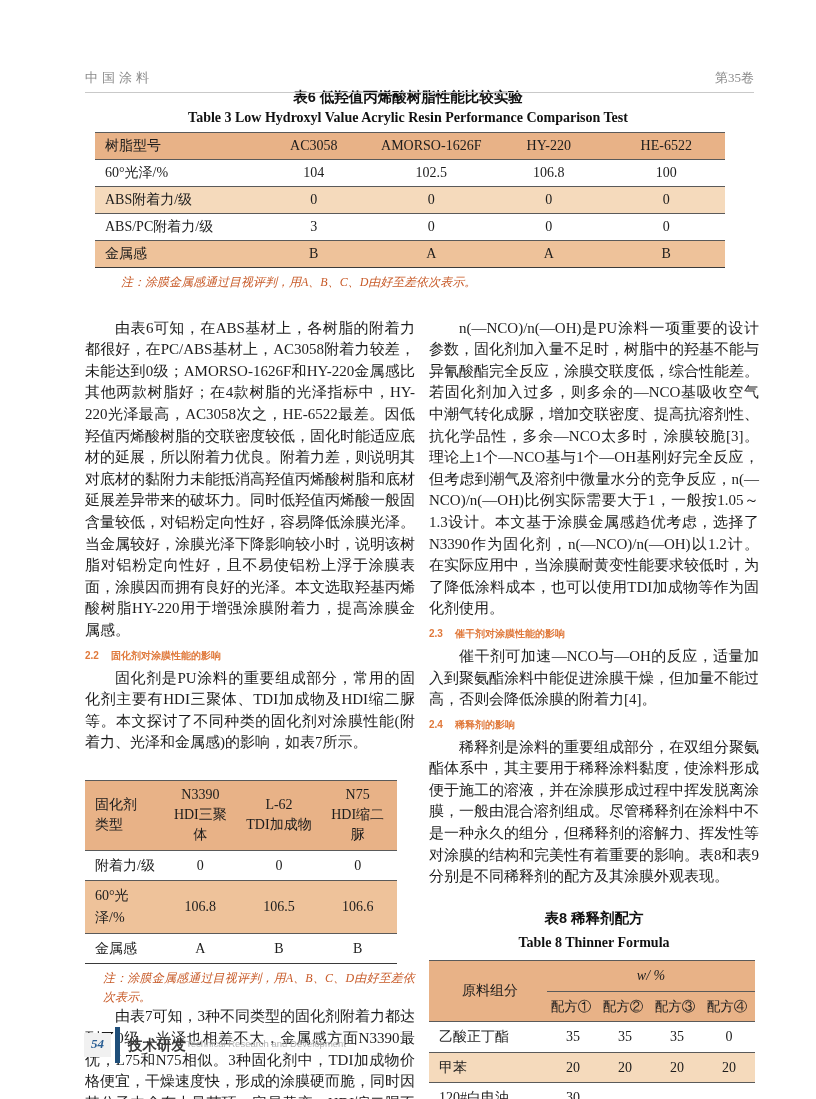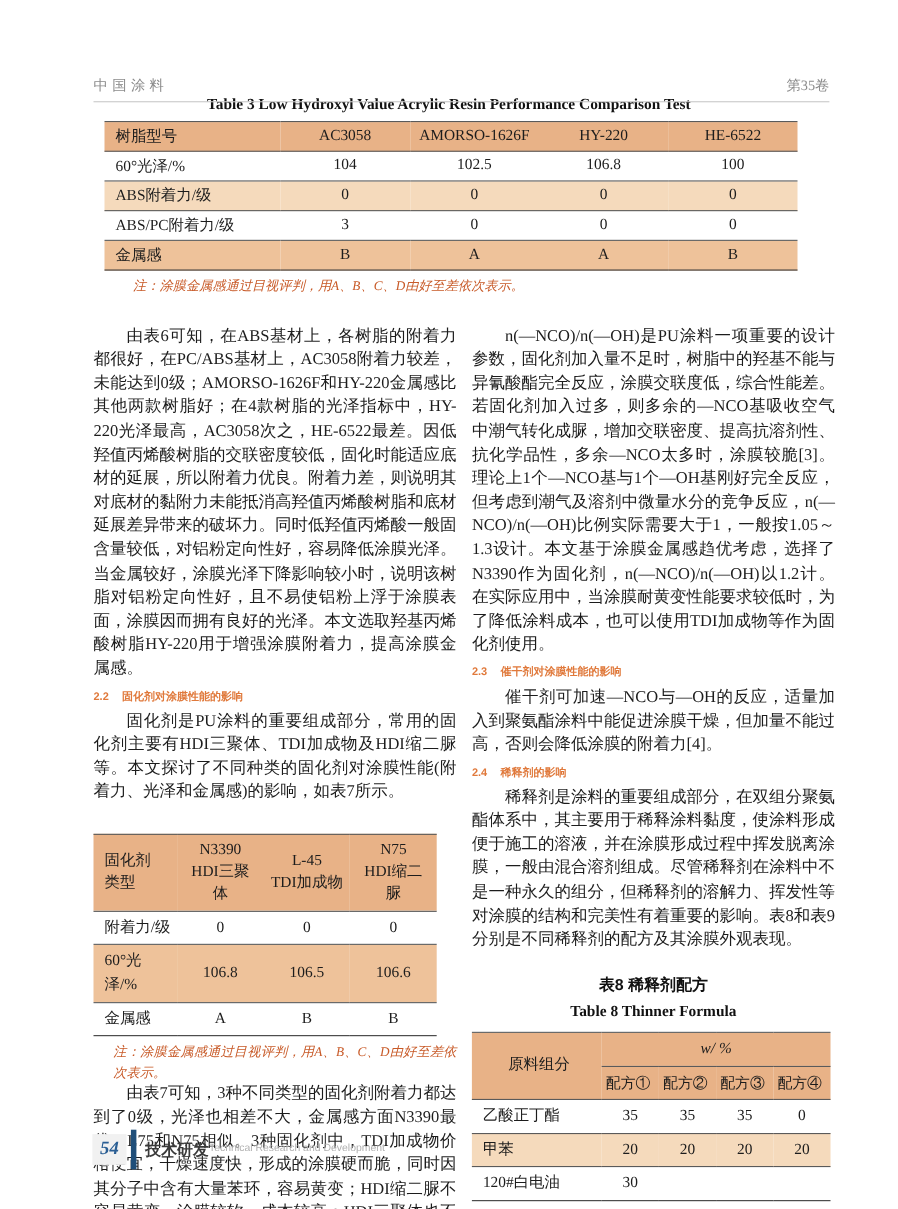--- a/index.html
+++ b/index.html
@@ -72,40 +72,41 @@
   .t8-block col.c0{width:118px;}
   .t8-block .group-hd{border-bottom:1px solid #5a5a5a;font-style:italic;}
   .t8-block .sub th{font-size:13.5px;text-align:center;padding-left:2px;margin-left:32px;}
   .mt{margin-top:22px;}
   
   .footer{
     position:absolute;left:84px;bottom:36px;
     display:flex;align-items:center;
   }
   .footer .pageno{
-    font-size:17px;font-weight:bold;font-style:italic;
+    font-size:13px;font-weight:bold;font-style:italic;
     color:#2b5f94;background:#f1f1f1;
     padding:3px 7px 5px 7px;
   }
   .footer .bar{width:5px;height:36px;background:#1f4e79;margin:0 8px 0 4px;}
   .footer .labels{display:flex;flex-direction:row;justify-content:center;}
   .footer .cn{font-family:"Liberation Sans","DejaVu Sans",sans-serif;font-weight:bold;font-size:14.5px;color:#3a3a3a;}
   .footer .en{font-family:"Liberation Sans","DejaVu Sans",sans-serif;font-size:9.5px;color:#b0b0b0;margin-top:2px;}
 </style>
 </head>
 <body>
 
 <div class="page">
 
   <div class="running-head">
     <span class="journal">中国涂料</span>
     <span class="volume">第35卷</span>
   </div>
 
   <div class="t6-block" style="margin-top:88px;">
+    <div class="cap-cn">表6  低羟值丙烯酸树脂性能比较实验</div>
     <div class="cap-en">Table 3   Low Hydroxyl Value Acrylic Resin Performance Comparison Test</div>
     <table>
       <colgroup>
           <col class="c0">
           <col>
           <col>
           <col>
           <col>
         </colgroup>
       <tbody>
@@ -171,21 +172,21 @@
               <tr class="r-hdr">
             <th>
               <div>固化剂</div>
               <div>类型</div>
             </th>
             <th>
               <div>N3390</div>
               <div>HDI三聚体</div>
             </th>
             <th>
-              <div>L-45</div>
+              <div>L-62</div>
               <div>TDI加成物</div>
             </th>
             <th>
               <div>N75</div>
               <div>HDI缩二脲</div>
             </th>
           </tr>
           <tr class="r-white">
             <td>附着力/级</td>
             <td>0</td>

